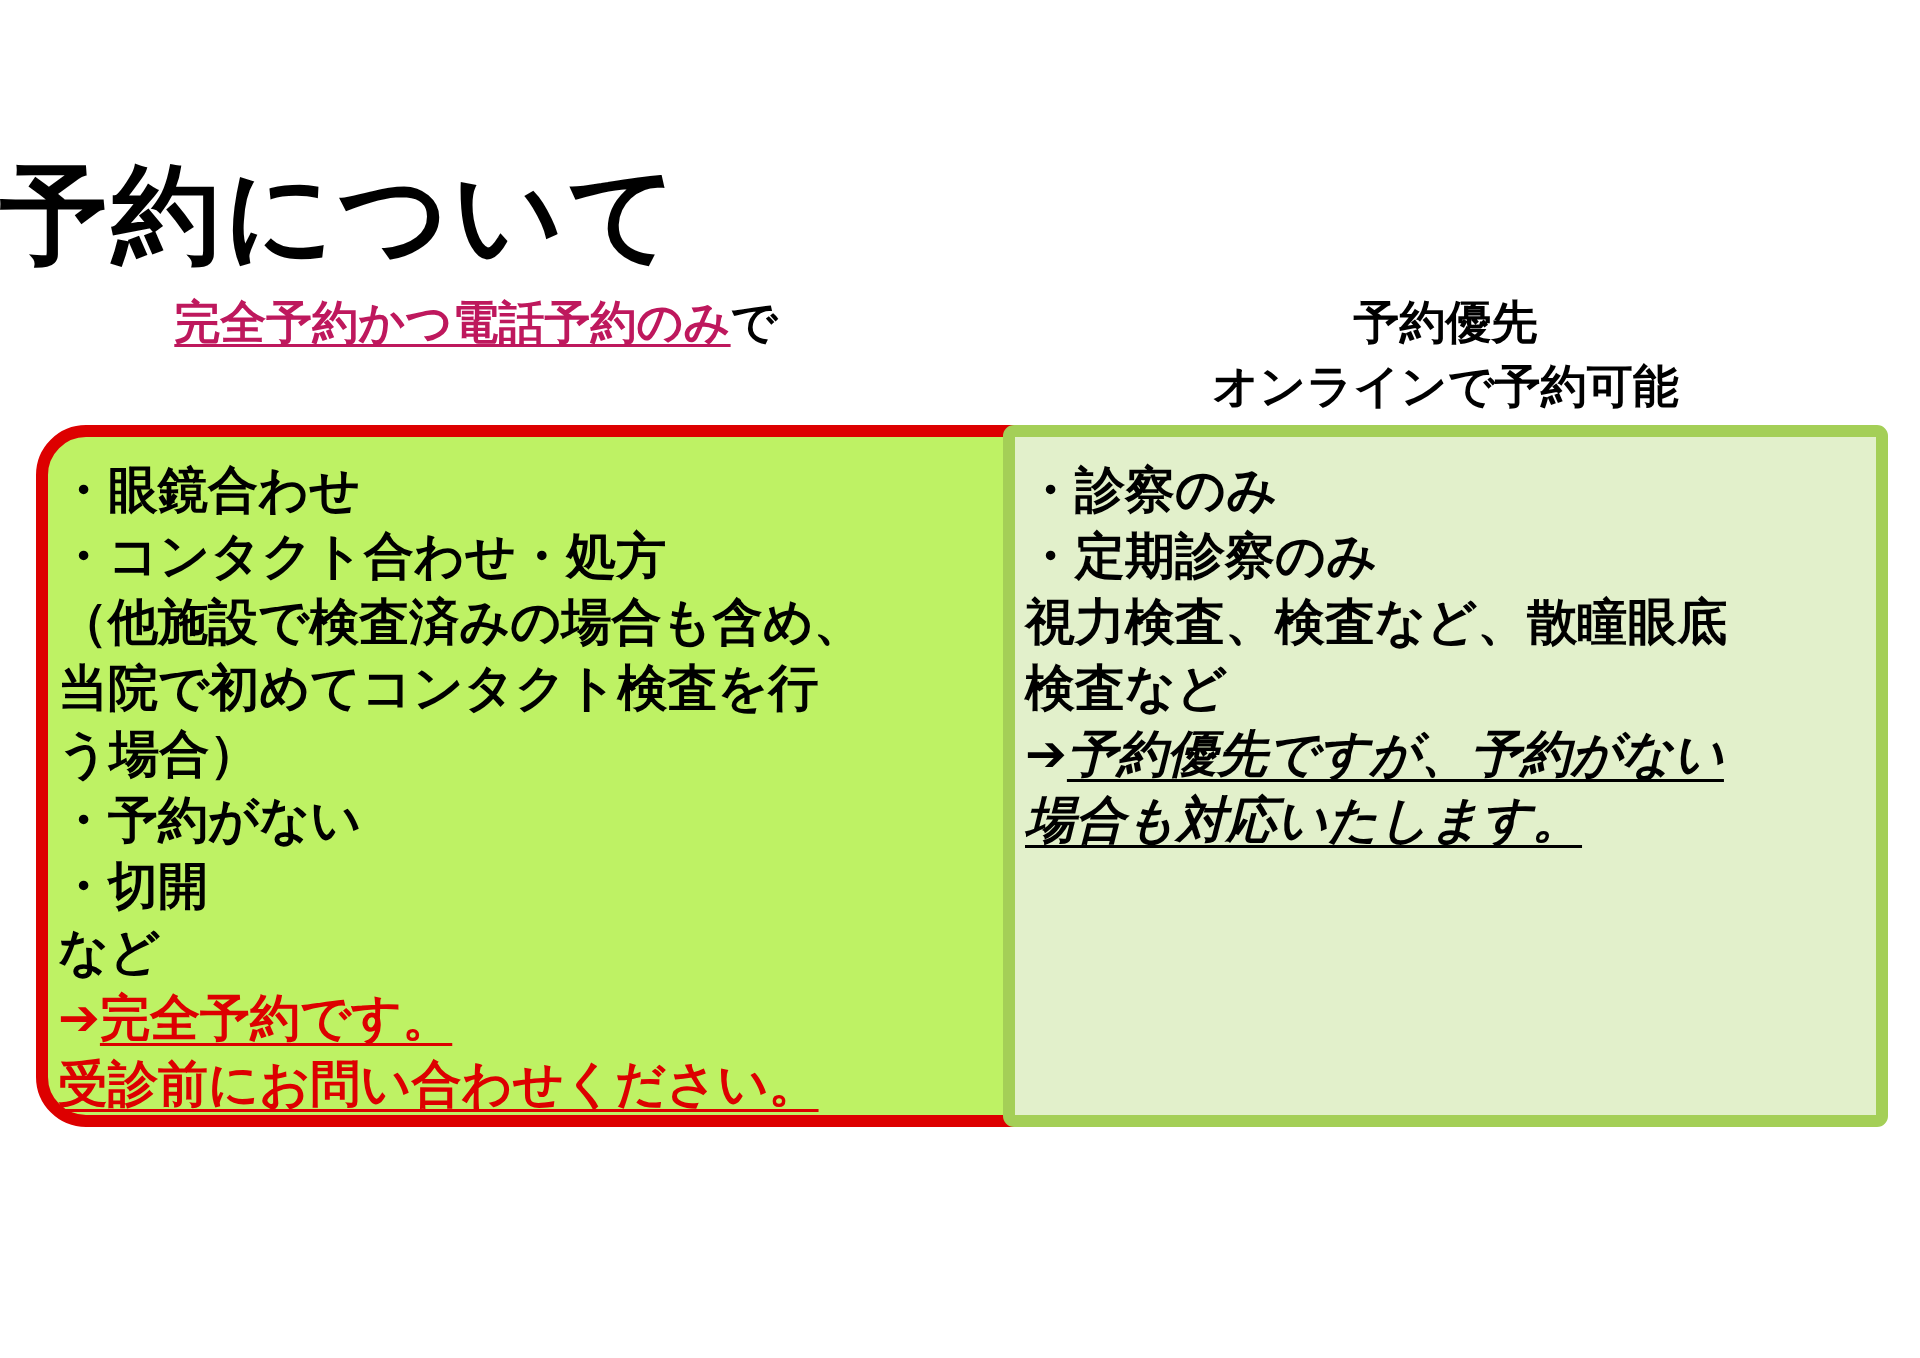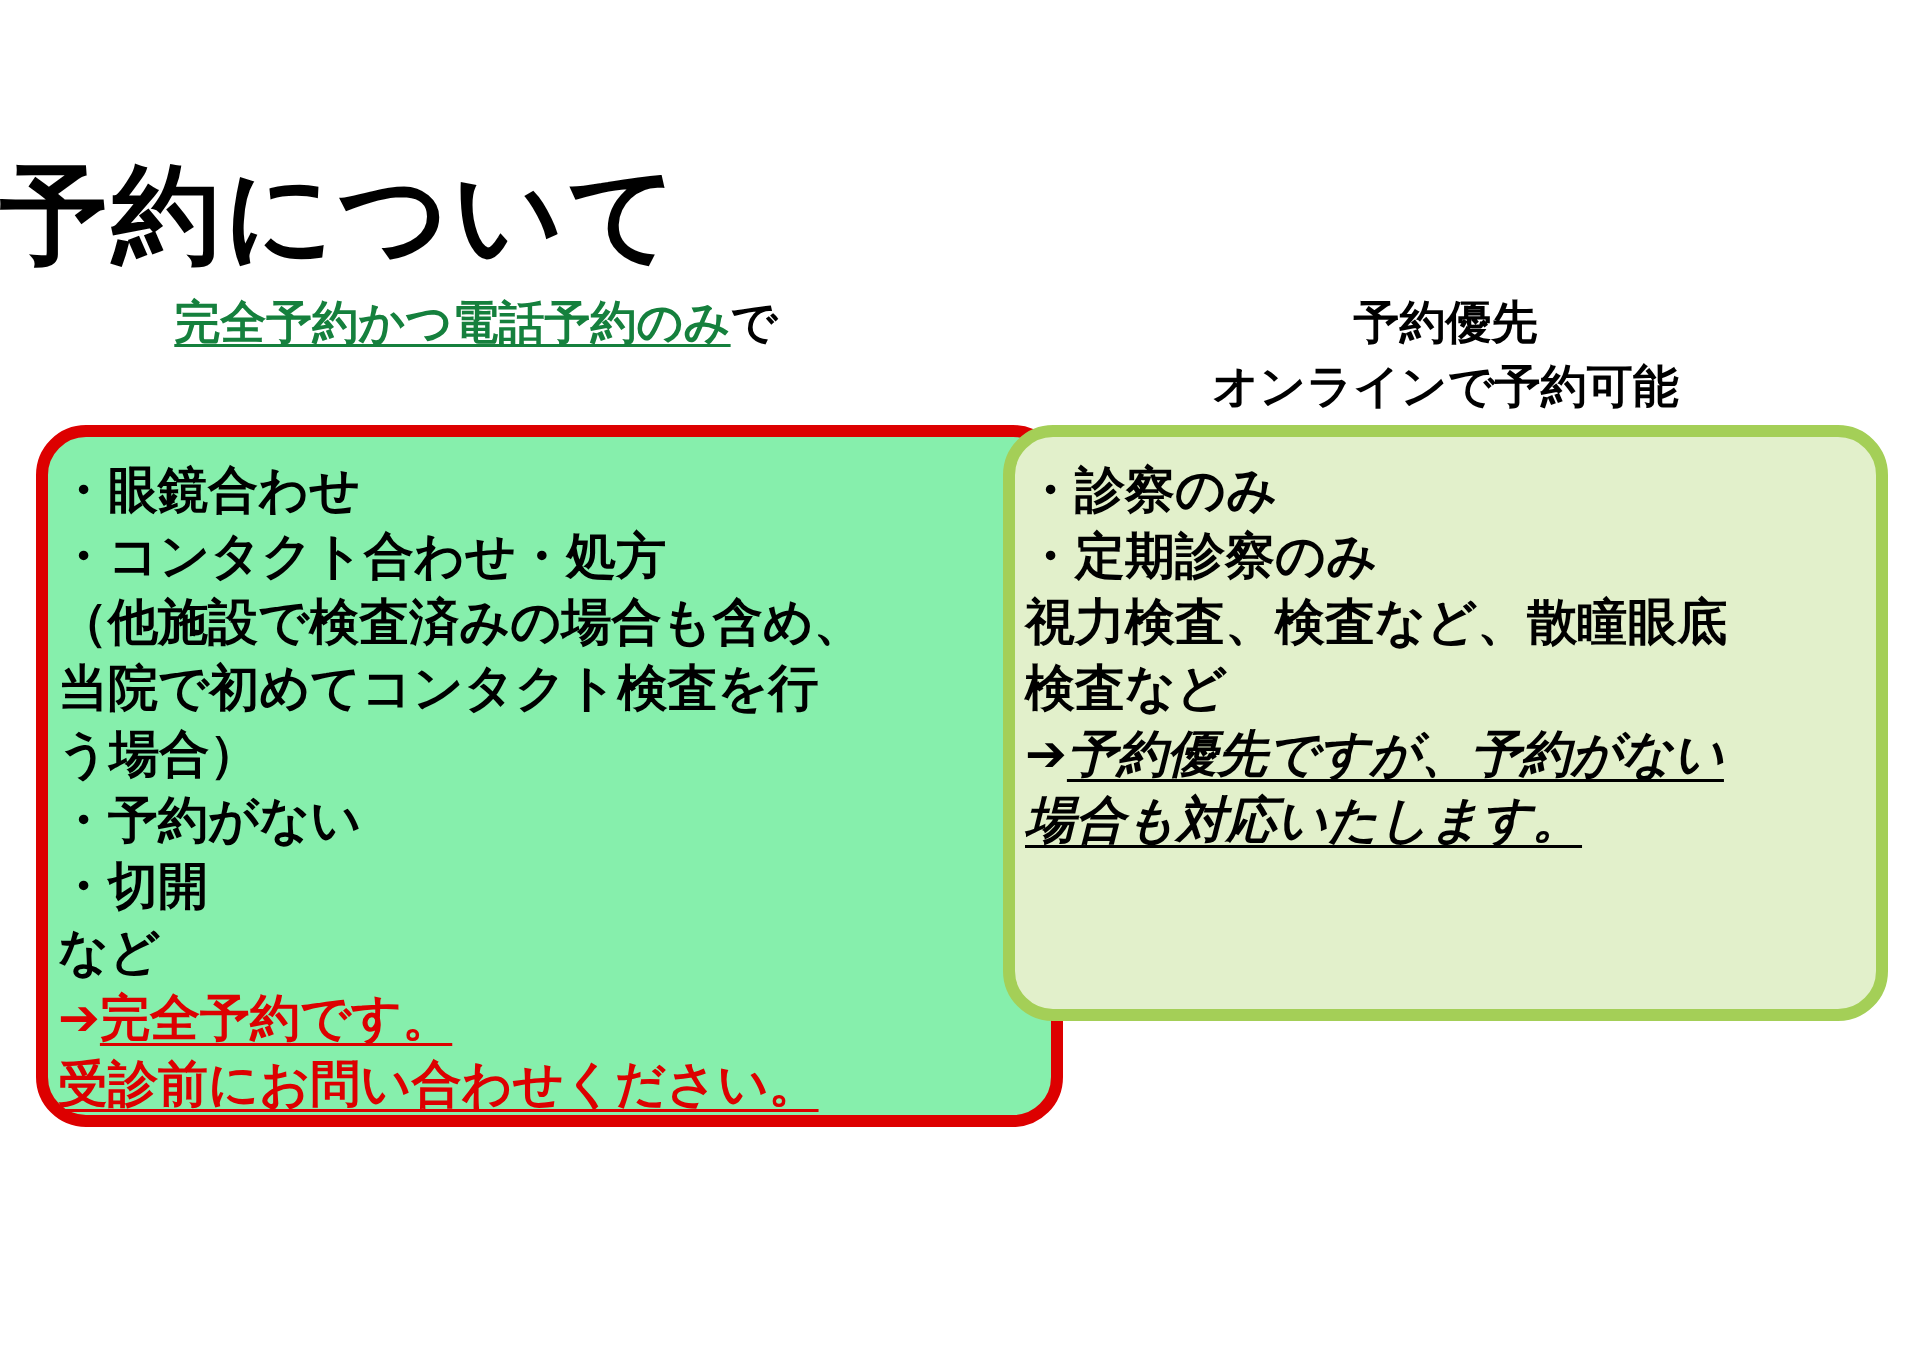--- a/index.html
+++ b/index.html
@@ -11,27 +11,27 @@
     }
     .title {
       position: absolute; top: 150px; left: 0; width: 1920px;
       font-size: 108px; line-height: 130px; letter-spacing: 4px;
     }
     .col-head {
       position: absolute; text-align: center; font-size: 46px; line-height: 64px;
     }
     .col-head.left { left: 36px; width: 880px; top: 290px; }
     .col-head.right { left: 1003px; width: 885px; top: 290px; }
-    .red-ul { color: #15803d; text-decoration: underline; text-decoration-thickness: 3px; text-underline-offset: 6px; }
+    .red-ul { color: #be185d; text-decoration: underline; text-decoration-thickness: 3px; text-underline-offset: 6px; }
     .box {
       position: absolute; box-sizing: border-box; border-radius: 50px;
       border-width: 12px; border-style: solid;
     }
-    .box.red { left: 36px; top: 425px; width: 1027px; height: 702px; background: #86efac; border-color: #dd0000; }
-    .box.green { left: 1003px; top: 425px; width: 885px; height: 596px; background: #e2f0cb; border-color: #a4cf57; }
+    .box.red { left: 36px; top: 425px; width: 1027px; height: 702px; background: #bef264; border-color: #dd0000; }
+    .box.green { left: 1003px; top: 425px; width: 885px; height: 702px; background: #e2f0cb; border-color: #a4cf57; border-radius: 11px; }
     .lines { position: absolute; top: 20px; left: 10px; right: 10px; font-size: 50px; line-height: 66px; }
     .line { white-space: nowrap; }
     .ul-black { text-decoration: underline; text-decoration-thickness: 3px; text-underline-offset: 8px; font-style: italic; }
     .ul-red { color: #dd0000; text-decoration: underline; text-decoration-thickness: 3px; text-underline-offset: 8px; margin-top: 8px; }
     .arrow { font-family: "DejaVu Sans", sans-serif; }
     .red-text { color: #dd0000; }
   </style>
 </head>
 <body>
 

